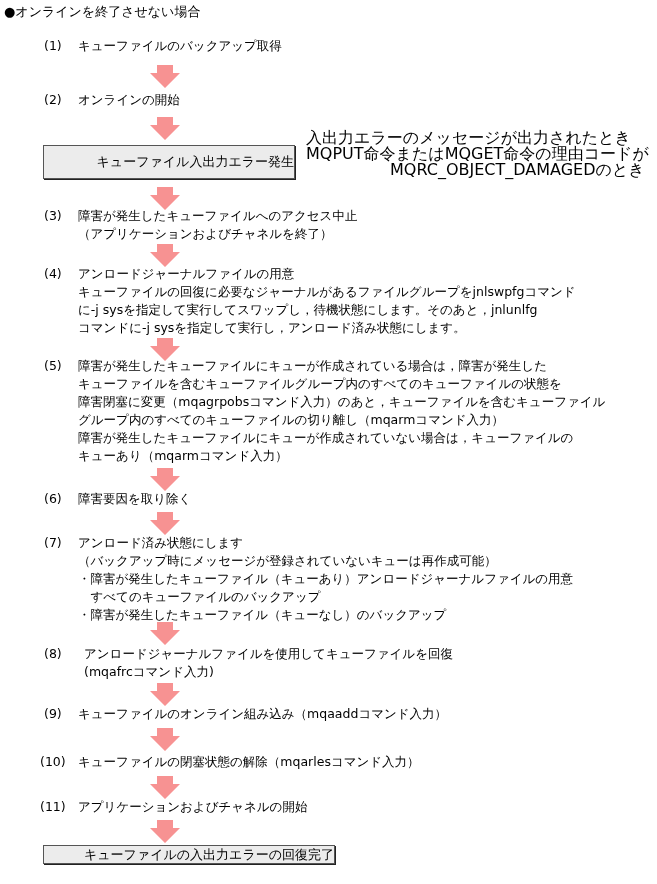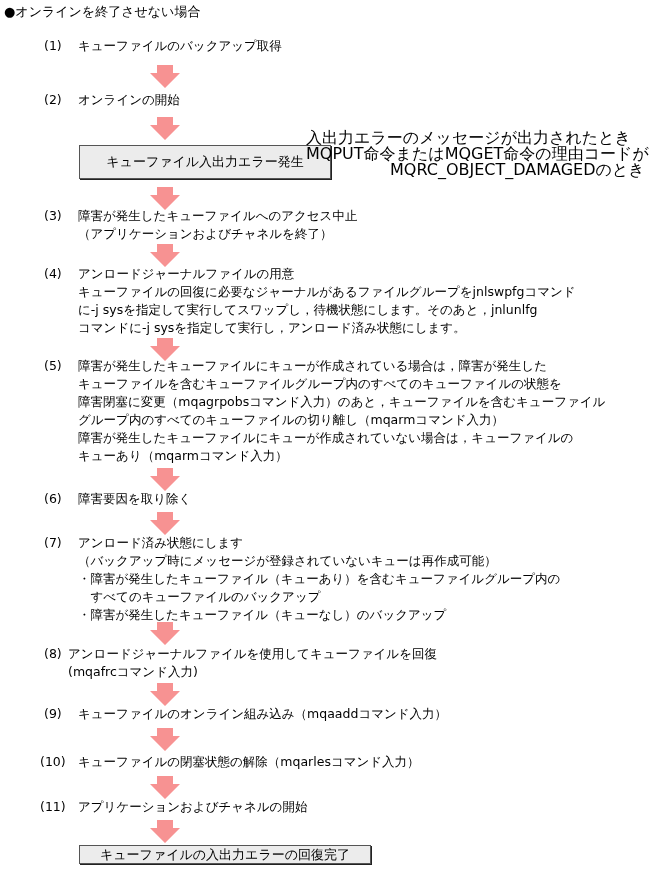--- a/index.html
+++ b/index.html
@@ -36,24 +36,23 @@
       height: 24px;
     }
     .arrow svg { display: block; }
     .box {
       position: absolute;
       background: #ececec;
       border: 1px solid #555555;
       box-shadow: 1px 1px 0 #222222;
       display: flex;
       align-items: center;
-      justify-content: center;
+      justify-content: flex-end;
       font-size: 13px;
       box-sizing: border-box;
-      margin-left: 36px;
     }
     .note {
       position: absolute;
       font-size: 16px;
       line-height: 16px;
       white-space: nowrap;
     }
   </style>
 </head>
 <body>
@@ -155,35 +154,35 @@
   <svg width="30" height="24" viewBox="0 0 30 24">
       <polygon points="7,0 23,0 23,8 30,8 15,23 0,8 7,8" fill="#f79292"></polygon>
     </svg>
 </div>
 
 <div>
   <span class="step-num" style="left:44px; top:534px;">(7)</span>
   <div class="step-text" style="left:78px; top:534px;">
     <div>アンロード済み状態にします</div>
     <div>（バックアップ時にメッセージが登録されていないキューは再作成可能）</div>
-    <div>・障害が発生したキューファイル（キューあり）を含むキューファイルグループ内の</div>
+    <div>・障害が発生したキューファイル（キューあり）アンロードジャーナルファイルの用意</div>
     <div>　すべてのキューファイルのバックアップ</div>
     <div>・障害が発生したキューファイル（キューなし）のバックアップ</div>
   </div>
 </div>
 
 <div class="arrow" style="left:150px; top:622px;">
   <svg width="30" height="24" viewBox="0 0 30 24">
       <polygon points="7,0 23,0 23,8 30,8 15,23 0,8 7,8" fill="#f79292"></polygon>
     </svg>
 </div>
 
 <div>
   <span class="step-num" style="left:44px; top:645px;">(8)</span>
-  <div class="step-text" style="left:68px; top:645px;">
+  <div class="step-text" style="left:84px; top:645px;">
     <div>アンロードジャーナルファイルを使用してキューファイルを回復</div>
     <div>(mqafrcコマンド入力)</div>
   </div>
 </div>
 
 <div class="arrow" style="left:150px; top:683px;">
   <svg width="30" height="24" viewBox="0 0 30 24">
       <polygon points="7,0 23,0 23,8 30,8 15,23 0,8 7,8" fill="#f79292"></polygon>
     </svg>
 </div>

